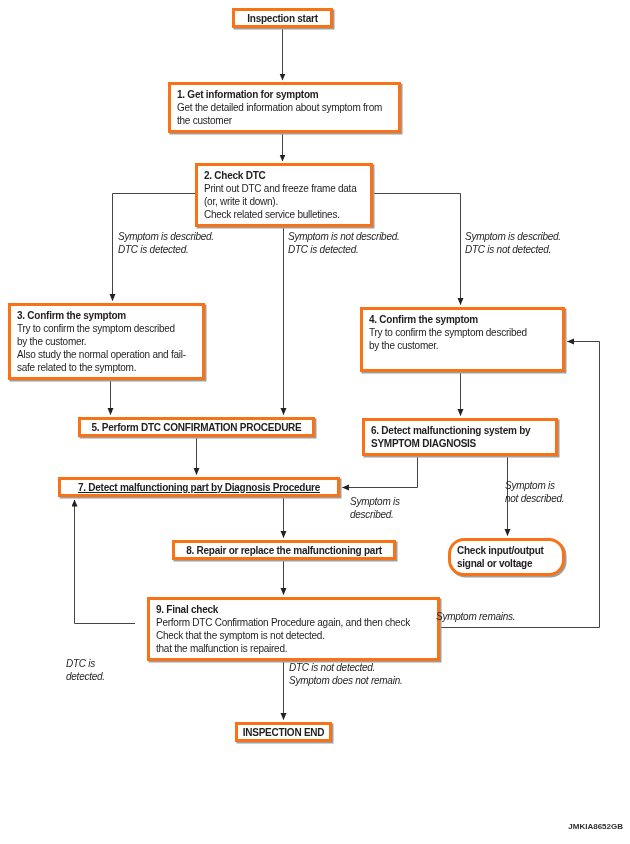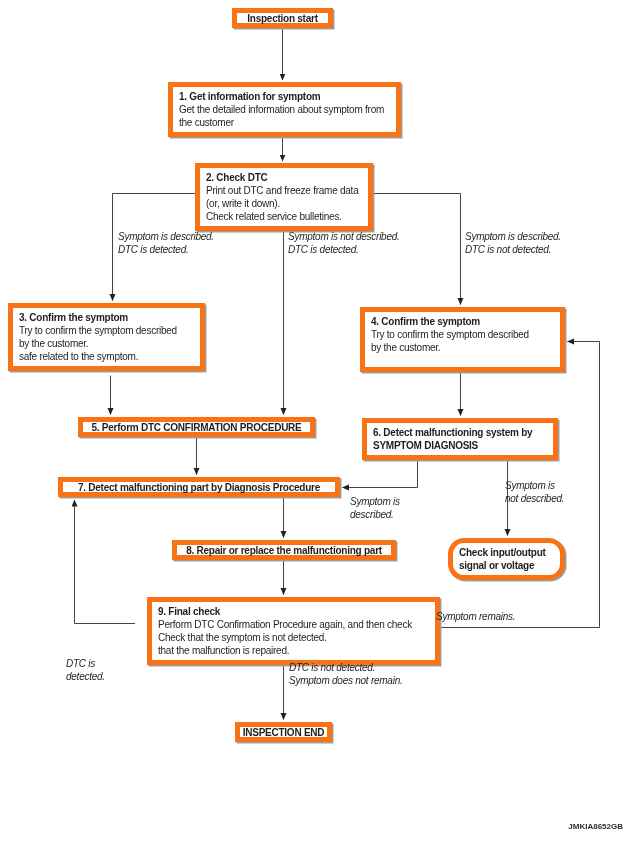--- a/index.html
+++ b/index.html
@@ -1,21 +1,21 @@
 <!DOCTYPE html>
 <html><head>
 <meta charset="utf-8">
 <style>
   * { margin:0; padding:0; box-sizing:border-box; }
   html,body { background:#ffffff; }
   body { font-family:"Liberation Sans", sans-serif; }
   #canvas { position:relative; width:630px; height:844px; background:#fff; overflow:hidden; }
   #edges { position:absolute; left:0; top:0; pointer-events:none; }
   .node {
-    position:absolute; background:#fff; border:5px solid #f97316;
+    position:absolute; background:#fff; border:3px solid #f97316;
     box-shadow:1.5px 1.5px 0 #9e9e9e; padding:3px 6px;
     font-size:10px; line-height:13px; letter-spacing:-0.25px; color:#1f1f1f;
   }
   .node .ttl { font-weight:bold; white-space:nowrap; }
   .node .bl  { white-space:nowrap; }
   .cnt { display:flex; align-items:center; justify-content:center; padding:0 2px; text-align:center; }
   .lbl { position:absolute; font-size:10px; line-height:13px; letter-spacing:-0.25px; color:#1f1f1f; }
   .lbl div { white-space:nowrap;font-style:italic; }
   #watermark {
     position:absolute; left:545px; top:822px; width:78px; text-align:right;
@@ -66,39 +66,40 @@
     <div class="ttl">2. Check DTC</div>
     <div class="bl">Print out DTC and freeze frame data</div>
     <div class="bl">(or, write it down).</div>
     <div class="bl">Check related service bulletines.</div>
   </div>
 
   <div class="node" style="left:8px;top:303px;width:197px;">
     <div class="ttl">3. Confirm the symptom</div>
     <div class="bl">Try to confirm the symptom described</div>
     <div class="bl">by the customer.</div>
+    <div class="bl">Also study the normal operation and fail-</div>
     <div class="bl">safe related to the symptom.</div>
   </div>
 
   <div class="node" style="left:360px;top:307px;width:205px;height:65px;">
     <div class="ttl">4. Confirm the symptom</div>
     <div class="bl">Try to confirm the symptom described</div>
     <div class="bl">by the customer.</div>
   </div>
 
   <div class="node cnt" style="left:78px;top:417px;width:237px;height:20px;">
     <div class="ttl">5. Perform DTC CONFIRMATION PROCEDURE</div>
   </div>
 
   <div class="node" style="left:362px;top:418px;width:196px;">
     <div class="ttl">6. Detect malfunctioning system by</div>
     <div class="ttl">SYMPTOM DIAGNOSIS</div>
   </div>
 
-  <div class="node cnt" style="left:58px;top:477px;width:282px;height:20px;">
+  <div class="node cnt" style="left:58px;top:477px;width:282px;height:20px;text-decoration:underline;">
     <div class="ttl">7. Detect malfunctioning part by Diagnosis Procedure</div>
   </div>
 
   <div class="node" style="left:448px;top:538px;width:117px;border-radius:16px;">
     <div class="ttl">Check input/output</div>
     <div class="ttl">signal or voltage</div>
   </div>
 
   <div class="node cnt" style="left:172px;top:540px;width:224px;height:20px;">
     <div class="ttl">8. Repair or replace the malfunctioning part</div>

